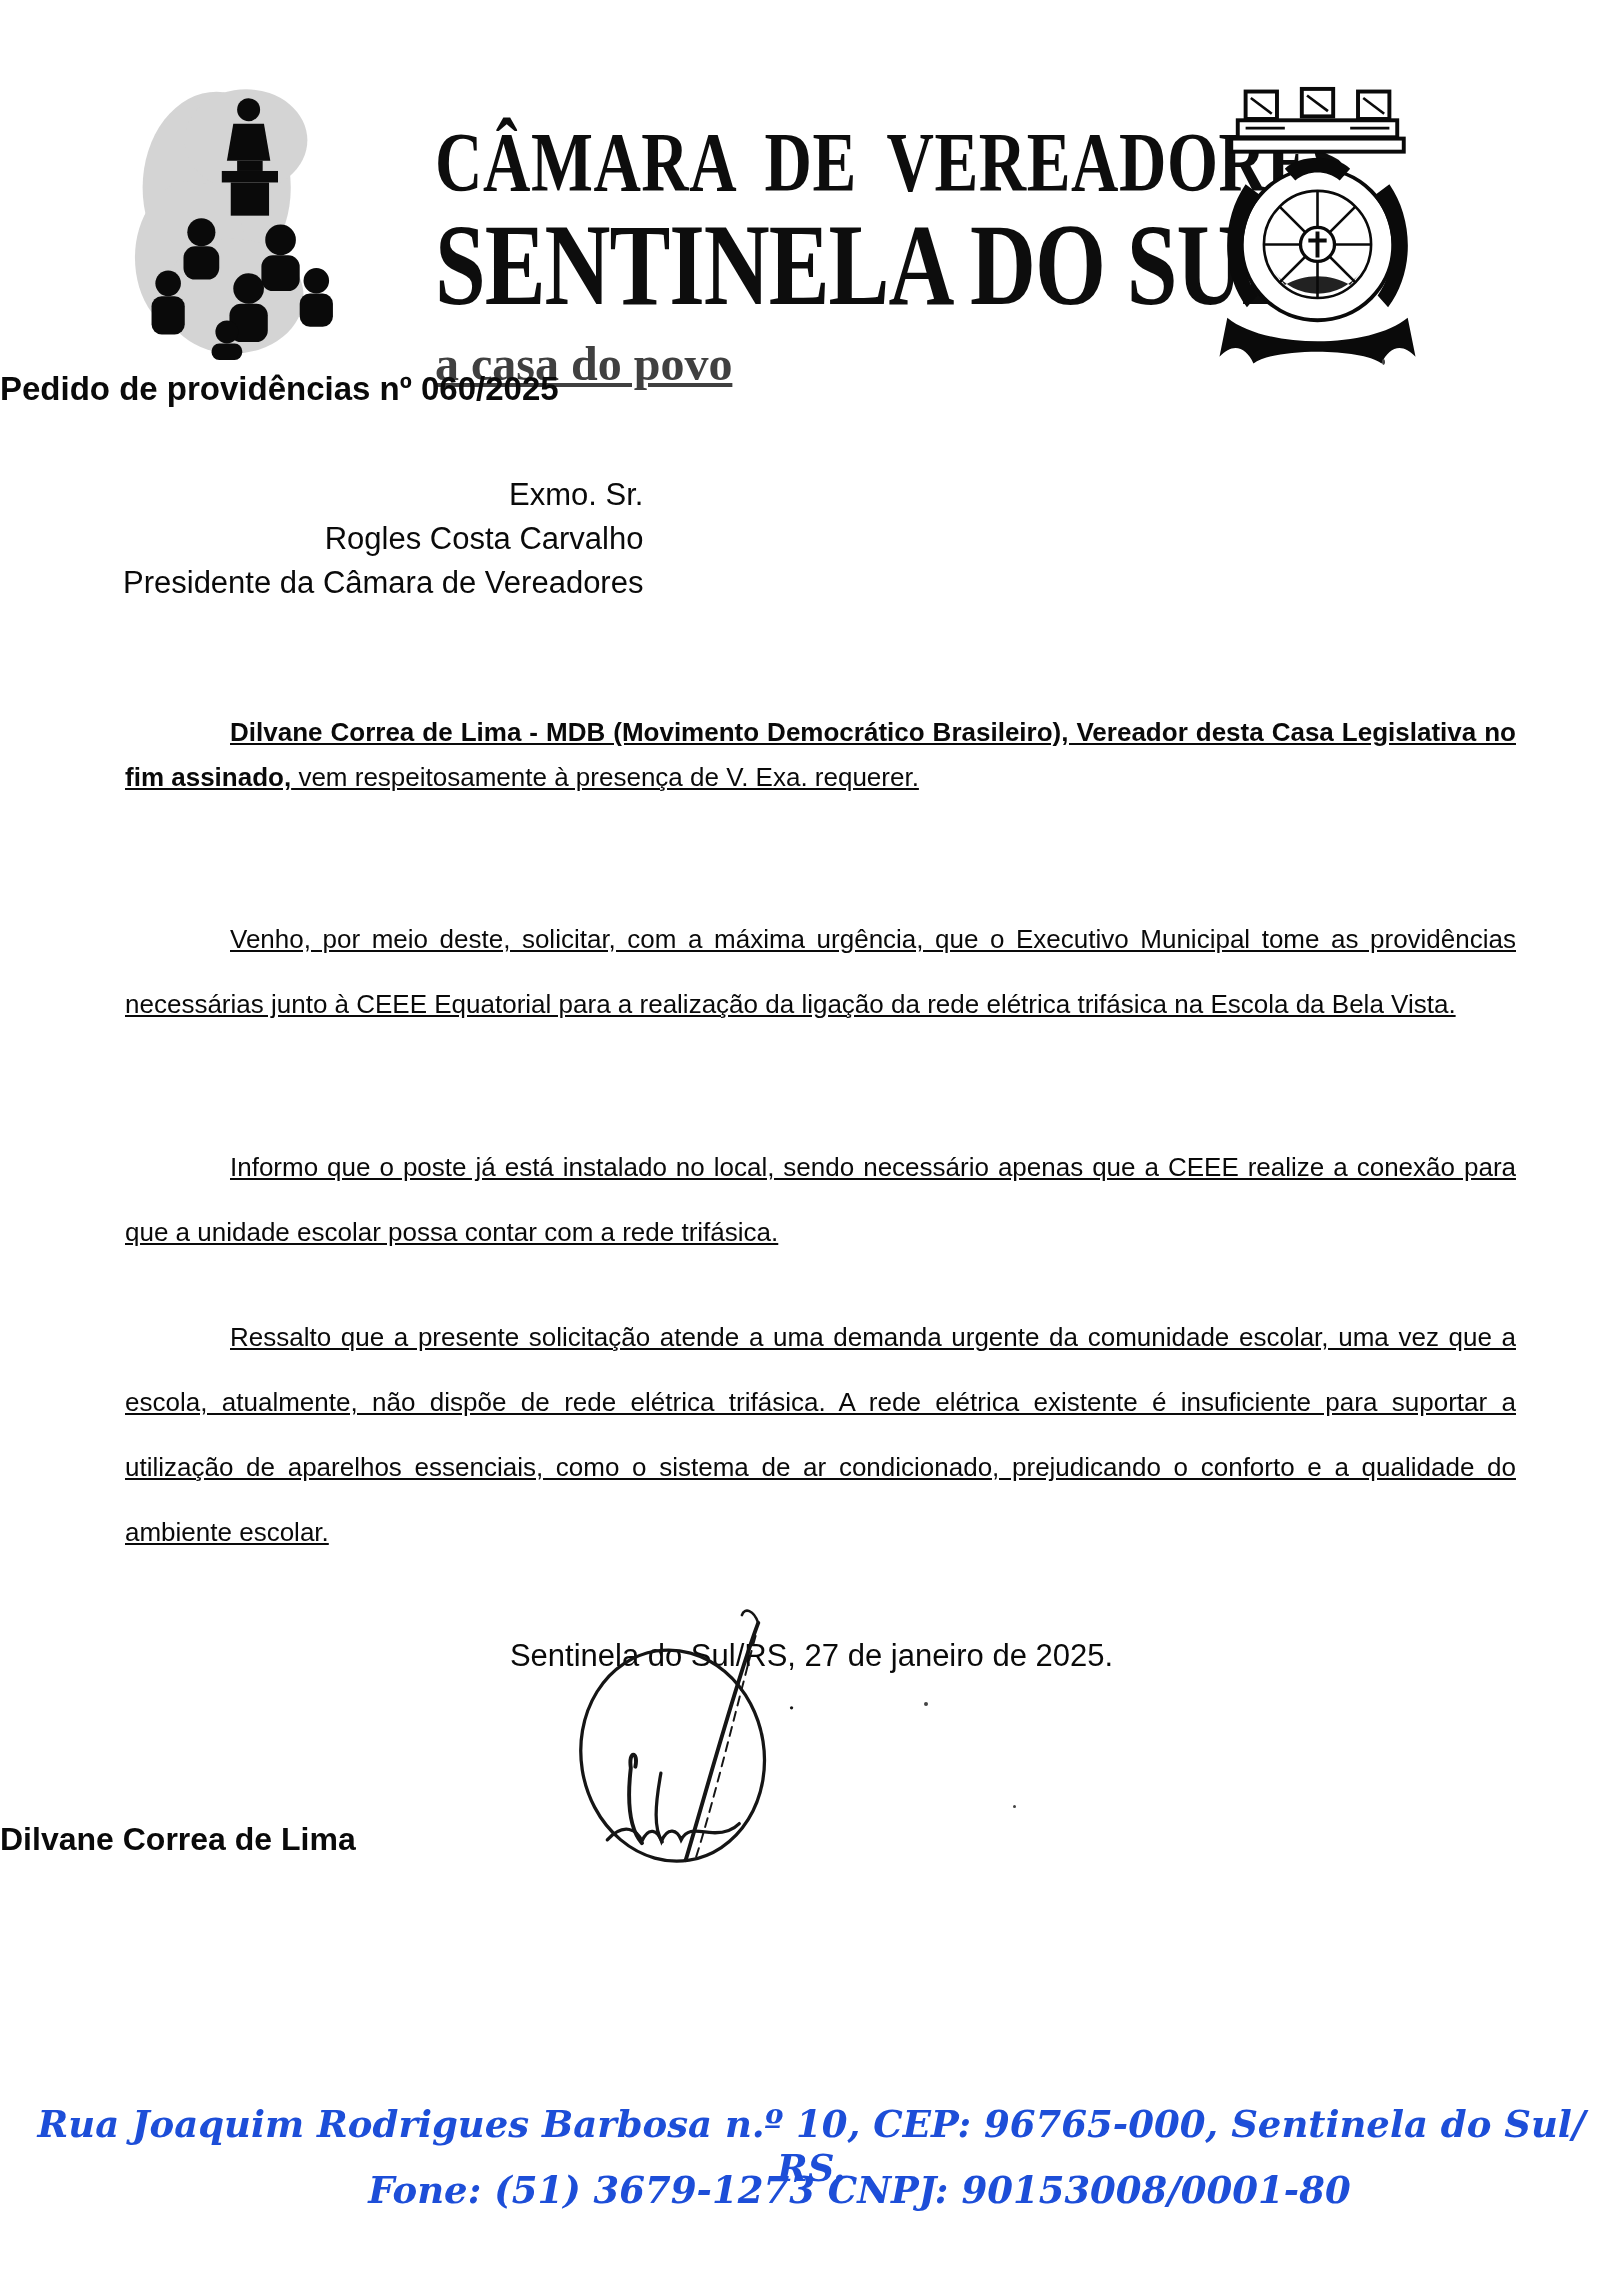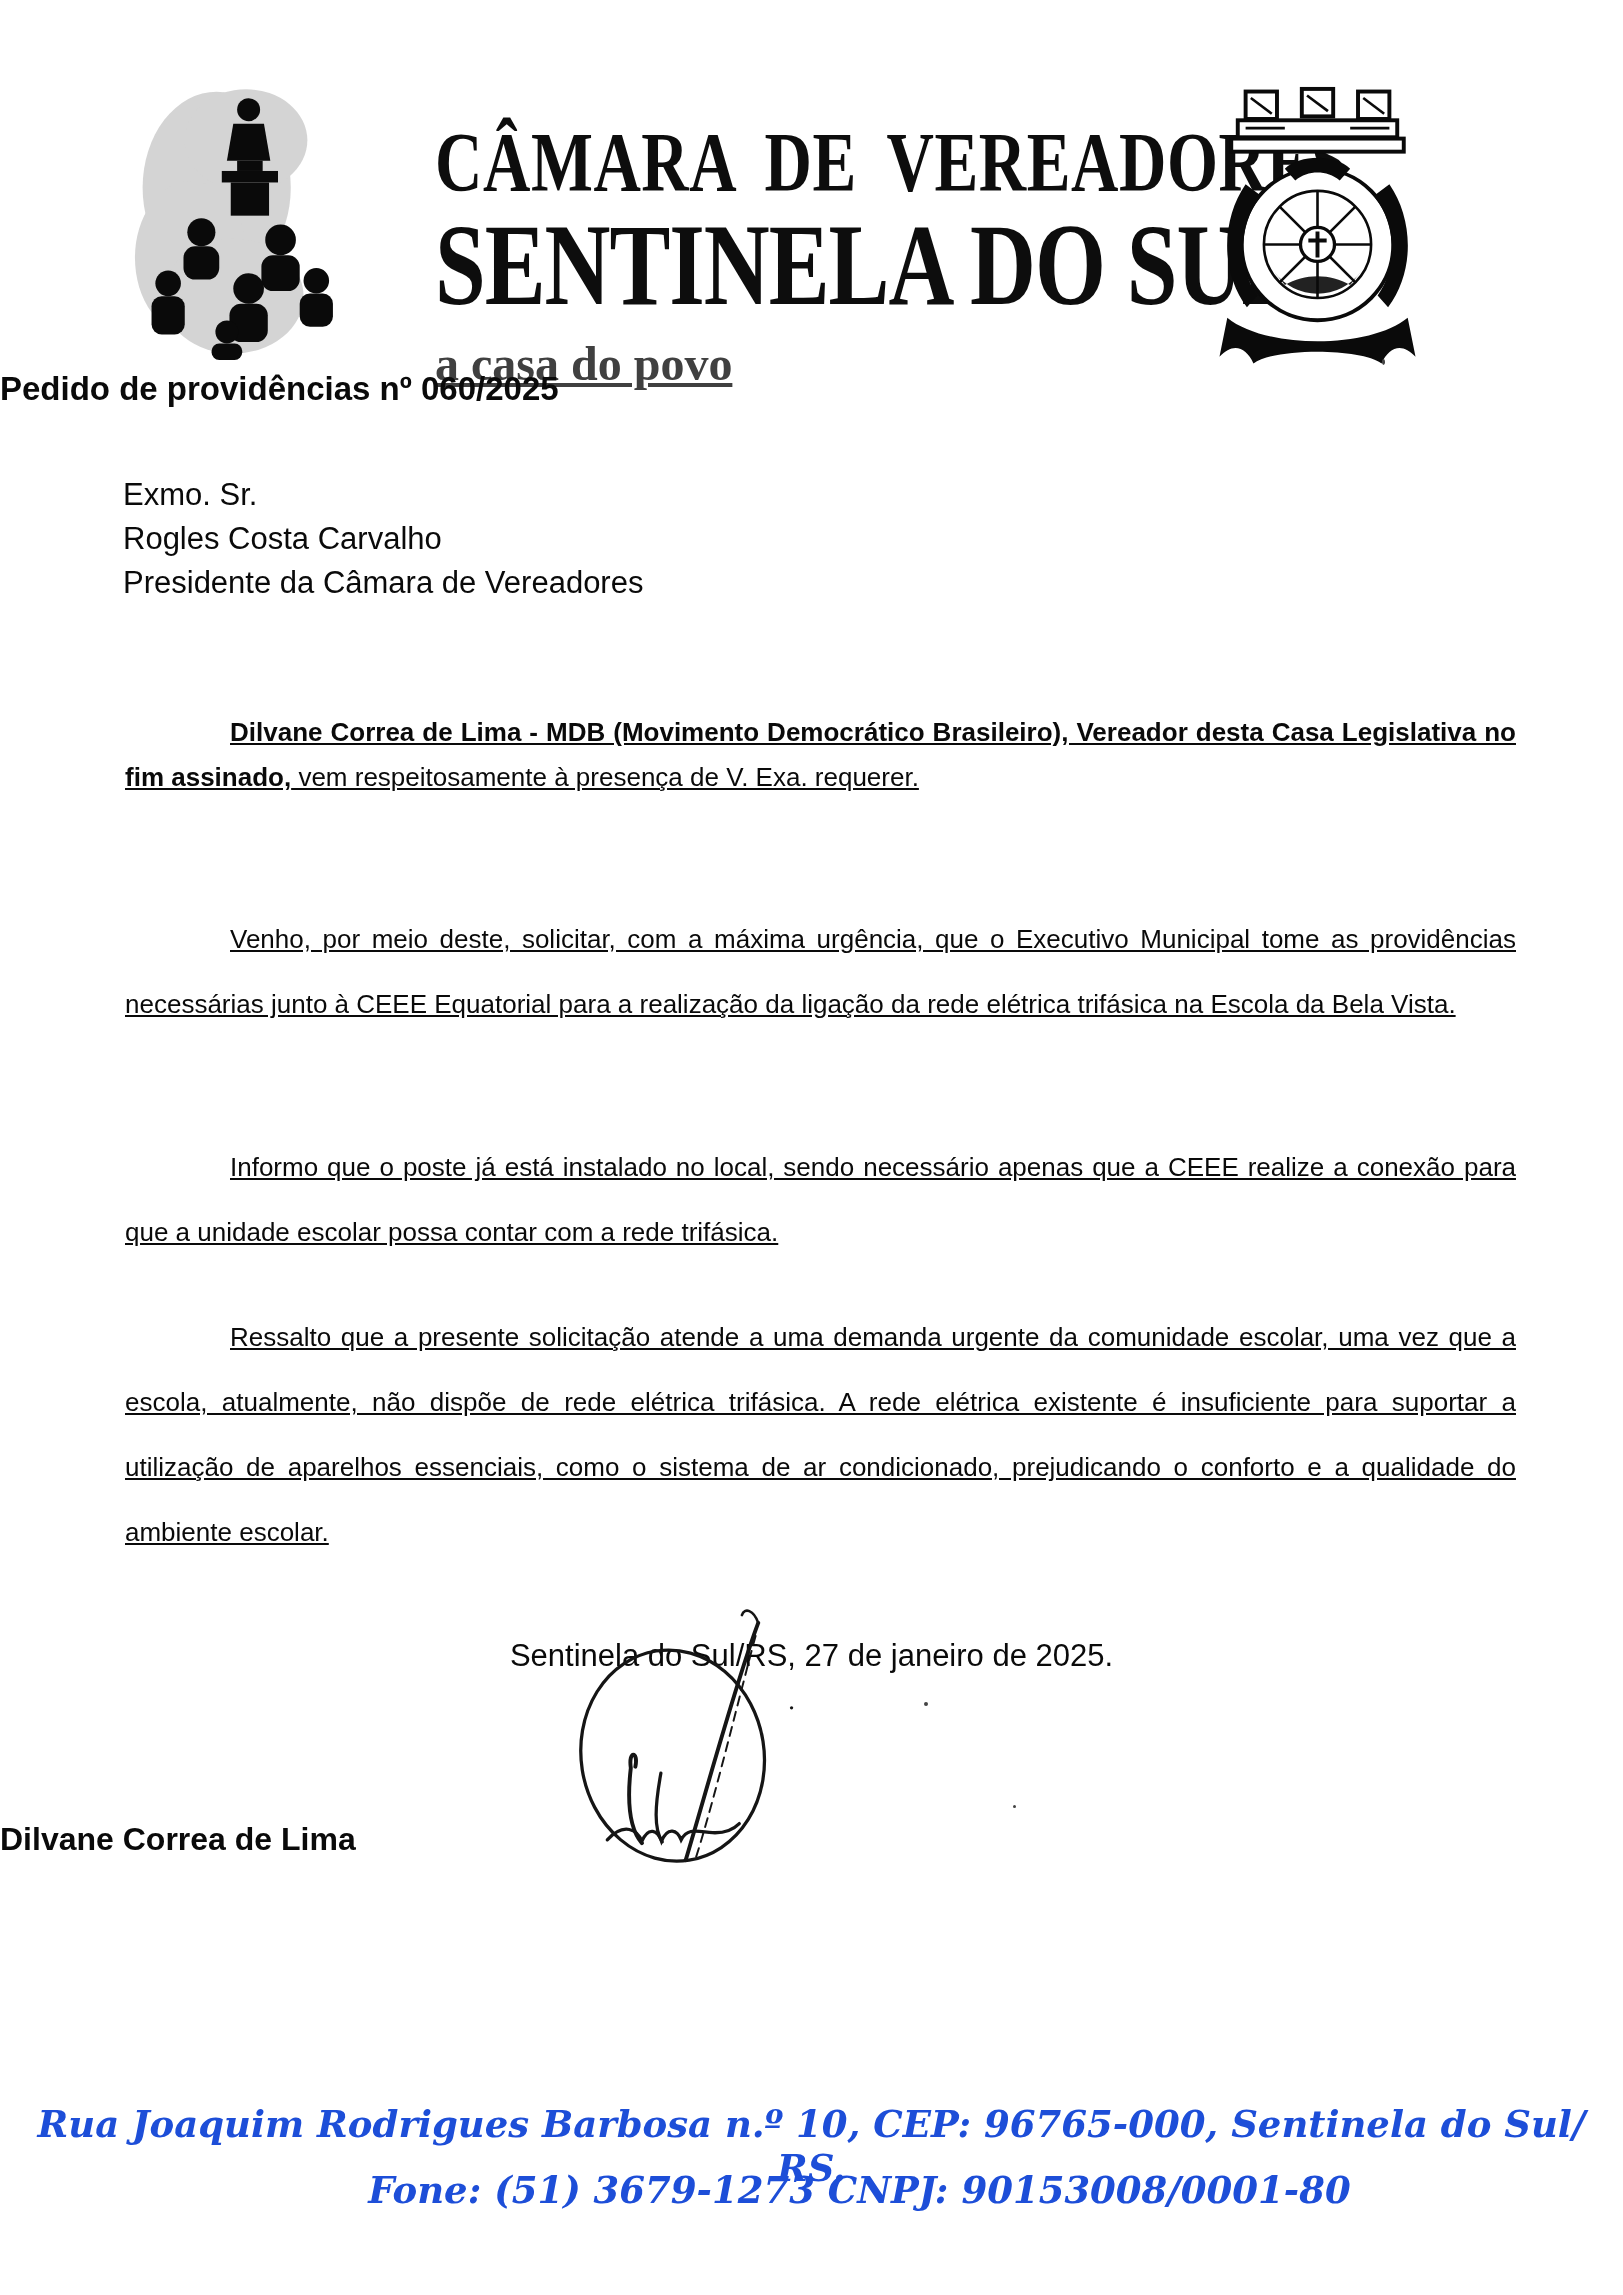--- a/index.html
+++ b/index.html
@@ -32,21 +32,21 @@
   }
   .crest{position:absolute;left:1206px;top:85px;width:223px;height:298px;}
   
   .doc-title{
     position:absolute;left:0;top:370px;width:1578px;
     text-align:left;font-weight:bold;font-size:33px;
   }
   
   .recipient{
     position:absolute;left:123px;top:473px;
-    font-size:31px;line-height:44px;
+    font-size:31px;line-height:44px;text-align:right;
   }
   
   .bodytext{position:absolute;left:121px;width:1391px;}
   .para{
     margin:4px;text-align:justify;text-indent:105px;font-size:26px;text-decoration:underline;
   }
   .p1{top:706px;line-height:45px;}
   .p2{top:903px;line-height:65px;}
   .p3{top:1131px;line-height:65px;}
   .p4{top:1301px;line-height:65px;}

